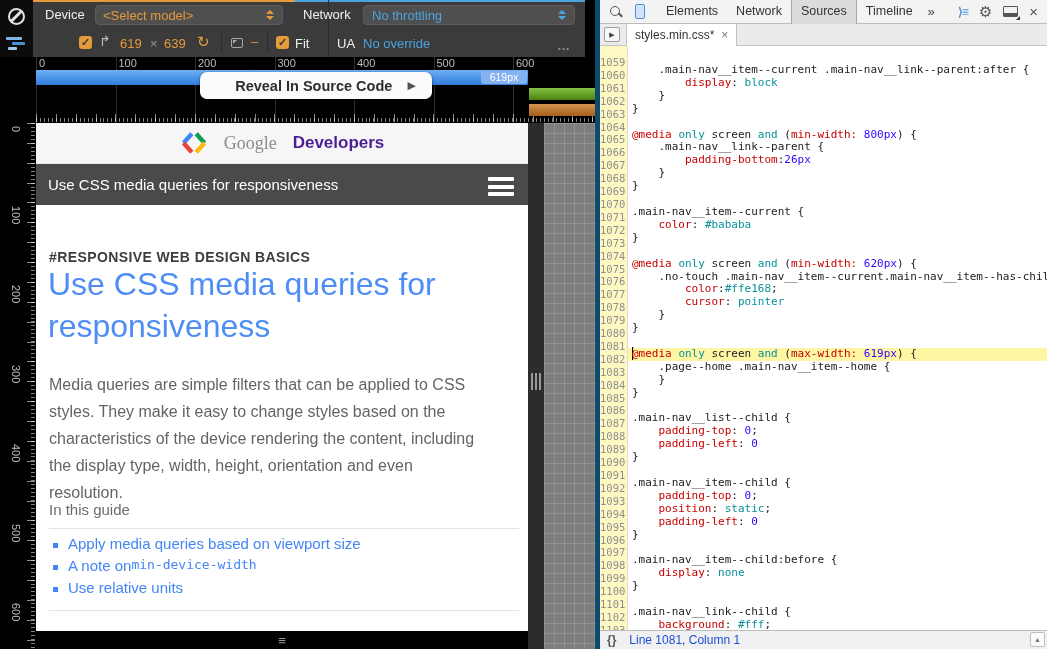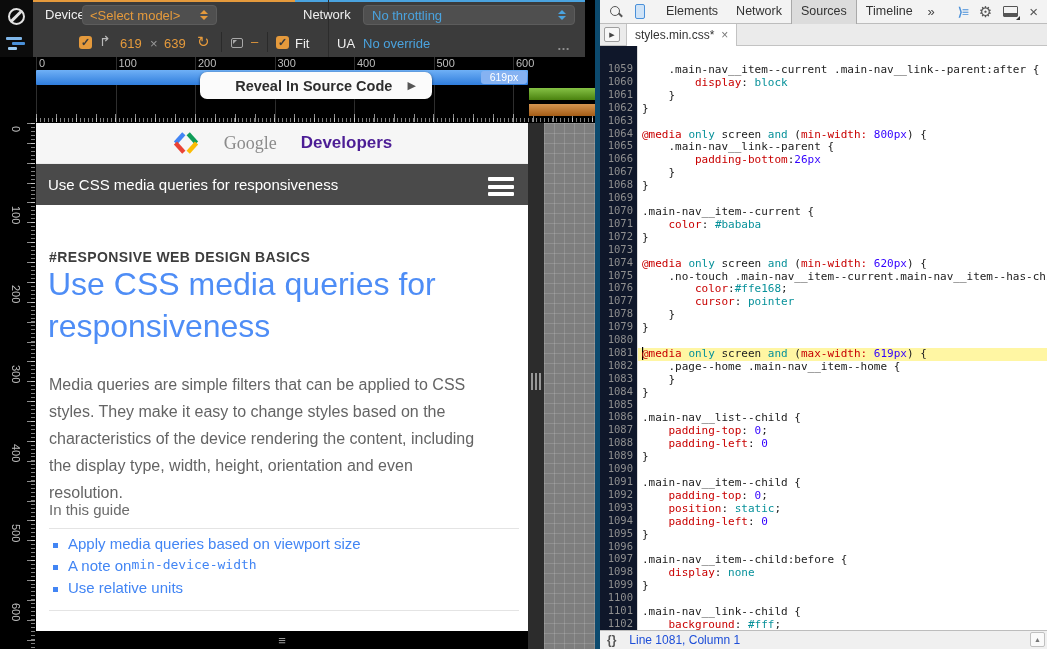--- a/index.html
+++ b/index.html
@@ -68,21 +68,21 @@
       color:#fff; font-size:10.5px; text-align:center; line-height:13px; }
 
   .reveal-btn { position:absolute; left:200px; top:72px; width:232px; height:27px; background:#fbfbfb; border-radius:7px;
       box-shadow:0 1px 3px rgba(0,0,0,.6); display:flex; align-items:center; cursor:pointer; }
   .reveal-btn .lbl { flex:1; text-align:center; font-size:14.5px; font-weight:bold; color:#2e2e2e; padding-left:20px; }
   .reveal-btn .arr { color:#555; font-size:11px; margin-right:16px; }
 
   
   .epage { position:absolute; left:36px; top:123px; width:492px; height:508px; background:#fff; overflow:hidden; }
   .gd-header { position:absolute; left:0; top:0; right:0; height:41px; background:#f6f6f6; border-bottom:1px solid #ececec;
-      display:flex; align-items:center; justify-content:center; gap:24px; }
+      display:flex; align-items:center; justify-content:center; gap:16px; }
   .gd-brand-google { font-family:"Liberation Serif", serif; font-size:18px; color:#8b8b8b; }
   .gd-brand-dev { font-size:17px; font-weight:bold; color:#4c1d95;text-align:right; }
   .gd-nav { position:absolute; left:0; top:41px; right:0; height:41px; background:#4a4a4a; color:#fff;
       display:flex; align-items:center; padding-left:12px; font-size:15px; font-weight:300; }
   .hamburger { position:absolute; right:14px; top:13px; width:26px; cursor:pointer; }
   .hamburger i { display:block; height:4px; background:#fff; border-radius:1px; margin-bottom:3.5px; }
   .eyebrow { position:absolute; left:13px; top:126px; font-size:14px; font-weight:bold; color:#3d3d3d; letter-spacing:.4px; }
   .epage h1 { position:absolute; left:12px; top:140px; width:445px; font-size:32px; line-height:42px; font-weight:normal; color:#4e8df6; }
   .epage .para { position:absolute; left:13px; top:248px; width:442px; font-size:16px; line-height:27px; color:#646464; }
   .guide-title { position:absolute; left:13px; top:378px; font-size:15px; color:#6b6b6b; }
@@ -128,21 +128,21 @@
   .dt-filebar { position:absolute; left:0; top:24px; right:0; height:22px; background:#ebebeb; border-bottom:1px solid #c3c3c3;
       display:flex; align-items:center; }
   .nav-btn { width:16px; height:15px; margin-left:4px; border:1px solid #9e9e9e; border-radius:2px; background:#f7f7f7;
       font-size:7px; color:#444; text-align:center; line-height:14px; cursor:pointer; }
   .file-tab { height:22px; margin-left:6px; background:#fff; border-left:1px solid #c3c3c3; border-right:1px solid #c3c3c3;
       display:flex; align-items:center; padding:0 8px; font-size:12px; color:#333; cursor:pointer; }
   .file-tab .x { margin-left:7px; color:#777; font-size:12px; cursor:pointer; }
 
   .editor { position:absolute; left:0; top:46px; right:0; bottom:19px; display:flex; overflow:hidden;
       font-family:"DejaVu Sans Mono", monospace; }
-  .gutter { width:38px; background:#0f172a; border-right:1px solid #ddd; padding-top:16px; flex:none; }
+  .gutter { width:28px; background:#fef9c3; border-right:1px solid #ddd; padding-top:10px; flex:none; }
   .gut-line { height:12.91px; line-height:12.91px; font-size:10.5px; color:#8f8f8f; text-align:right; padding-right:4px; }
   .code-col { flex:1; padding-top:18px; overflow:hidden; cursor:text; }
   .code-line { height:12.91px; line-height:12.91px; font-size:11px; white-space:pre; padding-left:4px; }
   .code-line.hl { background:#fff6a3; }
   .tk-p { color:#212121; } .tk-r { color:#c80000; } .tk-t { color:#07919a; } .tk-n { color:#3200ff; }
   .cursor { box-shadow:inset 1.2px 0 0 #000; }
 
   .dt-status { position:absolute; left:0; bottom:0; right:0; height:19px; background:#f0f0f0; border-top:1px solid #bdbdbd;
       display:flex; align-items:center; }
   .brace-icon { margin-left:7px; font-size:12px; font-weight:bold; color:#555; cursor:pointer; }
@@ -165,21 +165,21 @@
           <i class="b3"></i>
         </div>
     </div>
 
     <div class="emu-toolbar">
       <div class="topline-orange"></div>
       <div class="topline-blue"></div>
       <div class="sec-div"></div>
 
       <span class="emu-label" style="left:12px; top:7px;">Device</span>
-      <div class="emu-select" style="left:49px; top:5px; width:135px;padding-left:7px;">
+      <div class="emu-select" style="left:62px; top:5px; width:188px;padding-left:7px;">
         <span class="val orange-t">&lt;Select model&gt;</span>
         <span class="updown orange-t">
             <i class="up"></i>
             <i class="dn"></i>
           </span>
       </div>
 
       <span class="emu-label" style="left:270px; top:7px;">Network</span>
       <div class="emu-select" style="left:330px; top:5px; width:212px;">
         <span class="val blue-t">No throttling</span>

